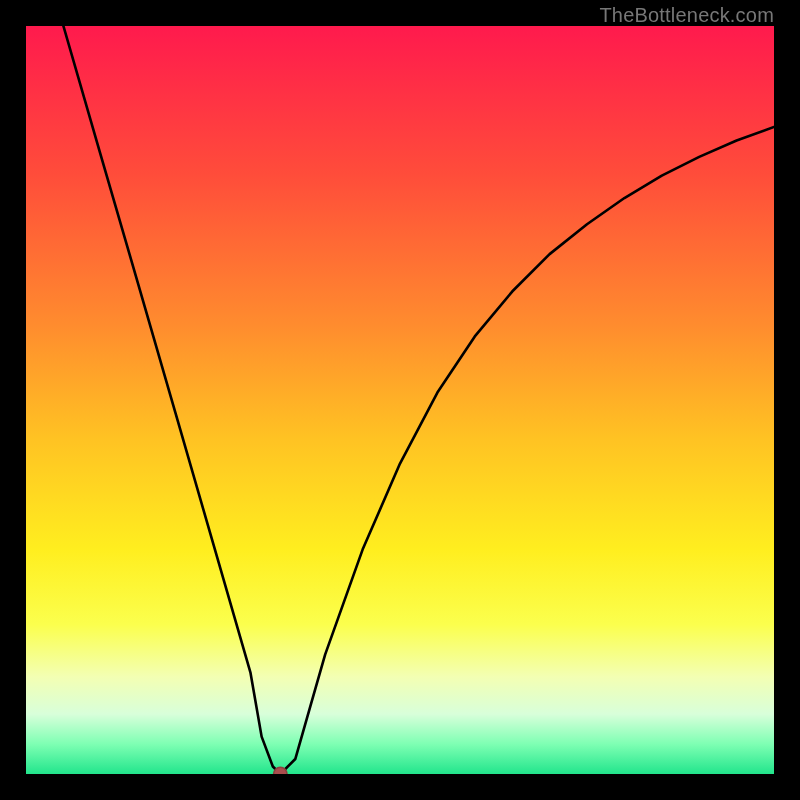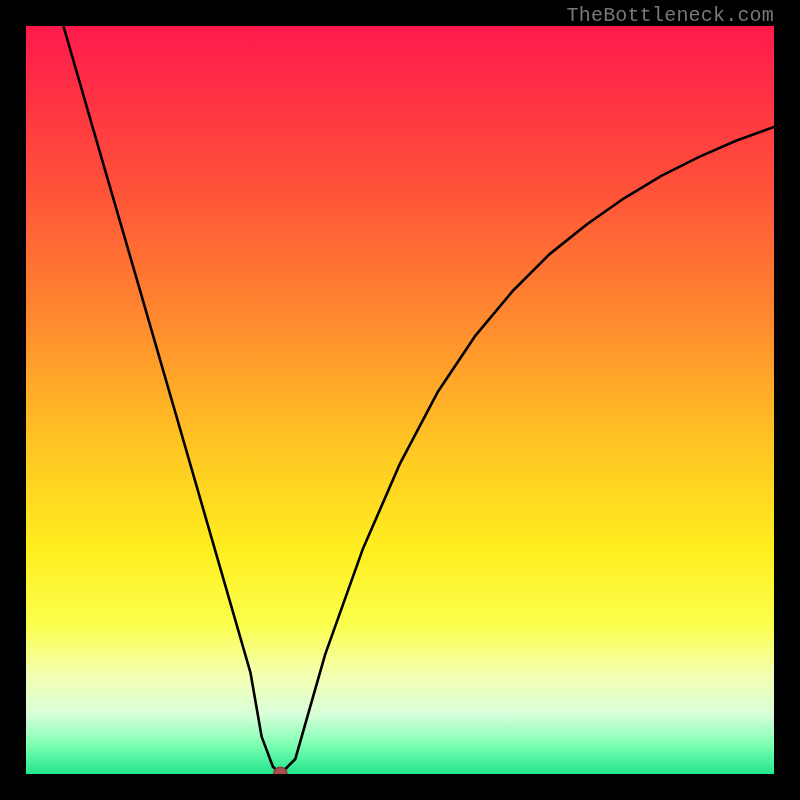--- a/index.html
+++ b/index.html
@@ -19,21 +19,21 @@
     overflow: hidden;
   }
   .gradient-bg {
     position: absolute;
     top: 0; left: 0; width: 100%; height: 100%;
   }
   .source-label {
     position: absolute;
     top: 4px;
     right: 26px;
-    font-family: Liberation Mono, monospace;
+    font-family: Liberation Sans, sans-serif;
     font-size: 20px;
     color: #777;
     font-weight: 500;
     letter-spacing: 0.2px;
   }
   svg.curve {
     position: absolute;
     top: 0; left: 0;
     width: 100%; height: 100%;
     overflow: visible;

